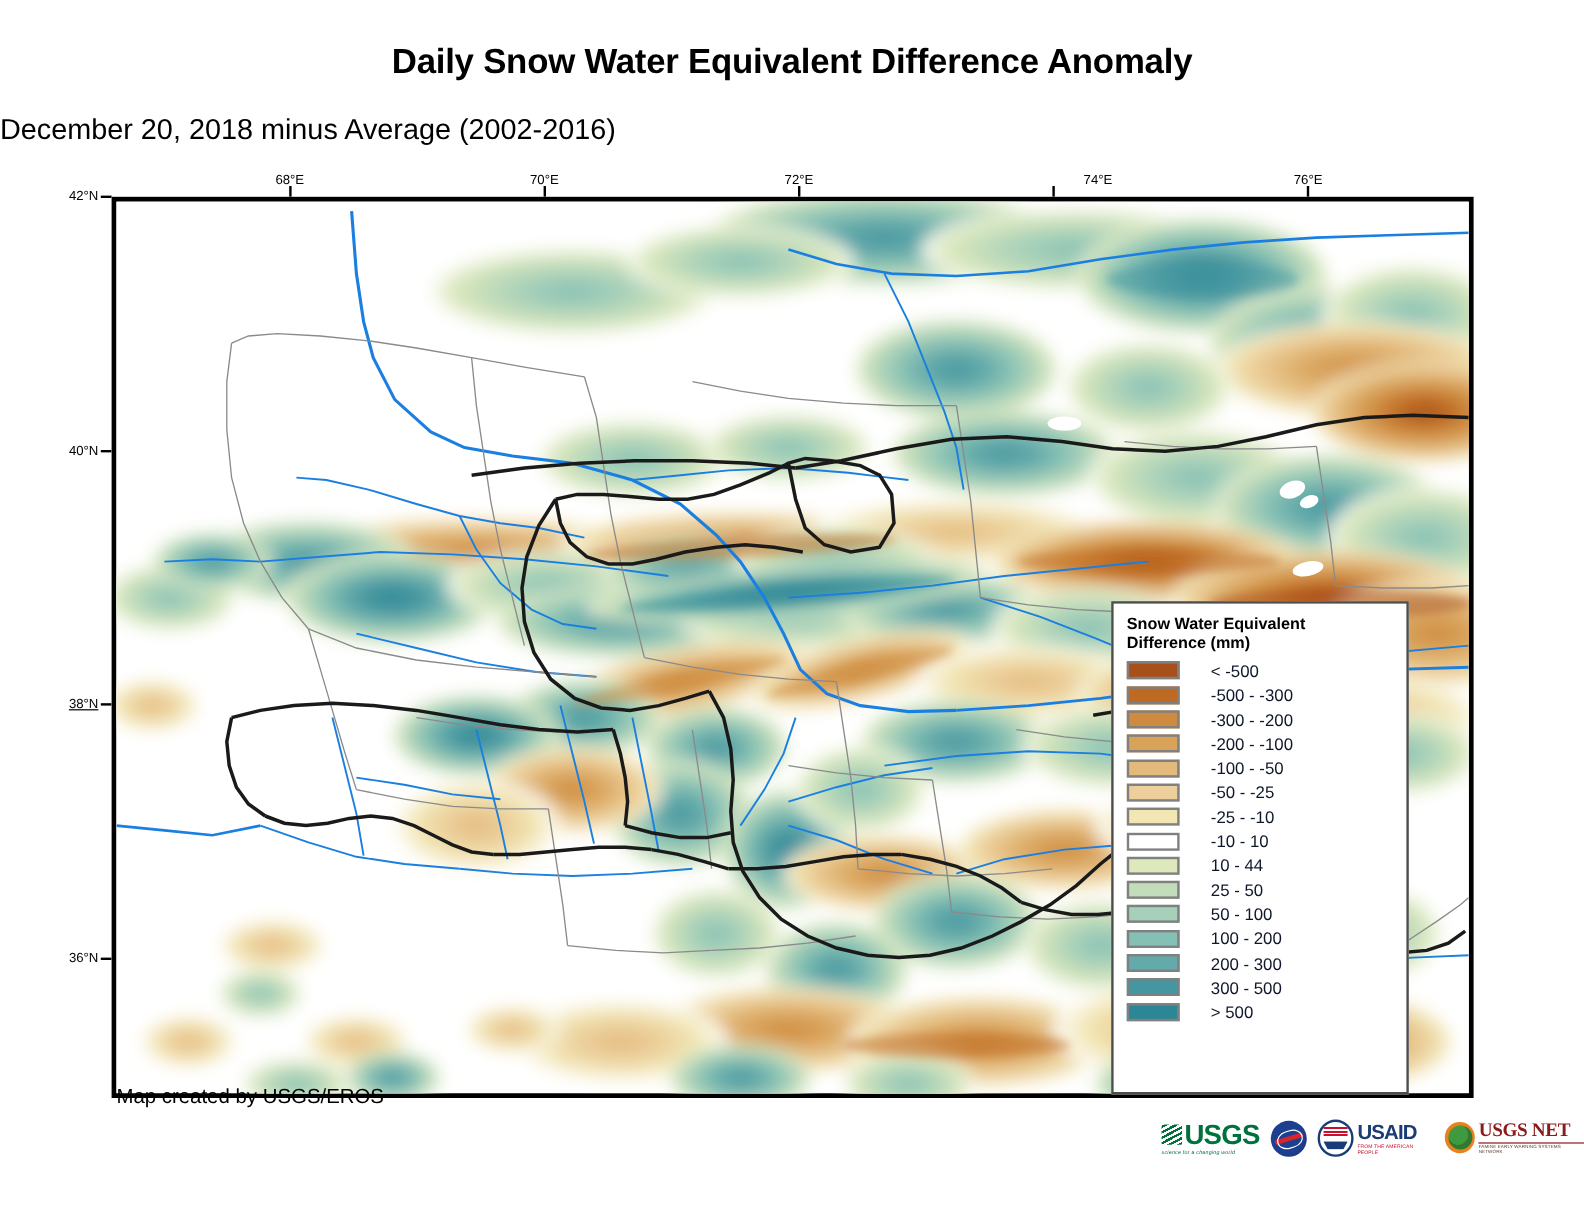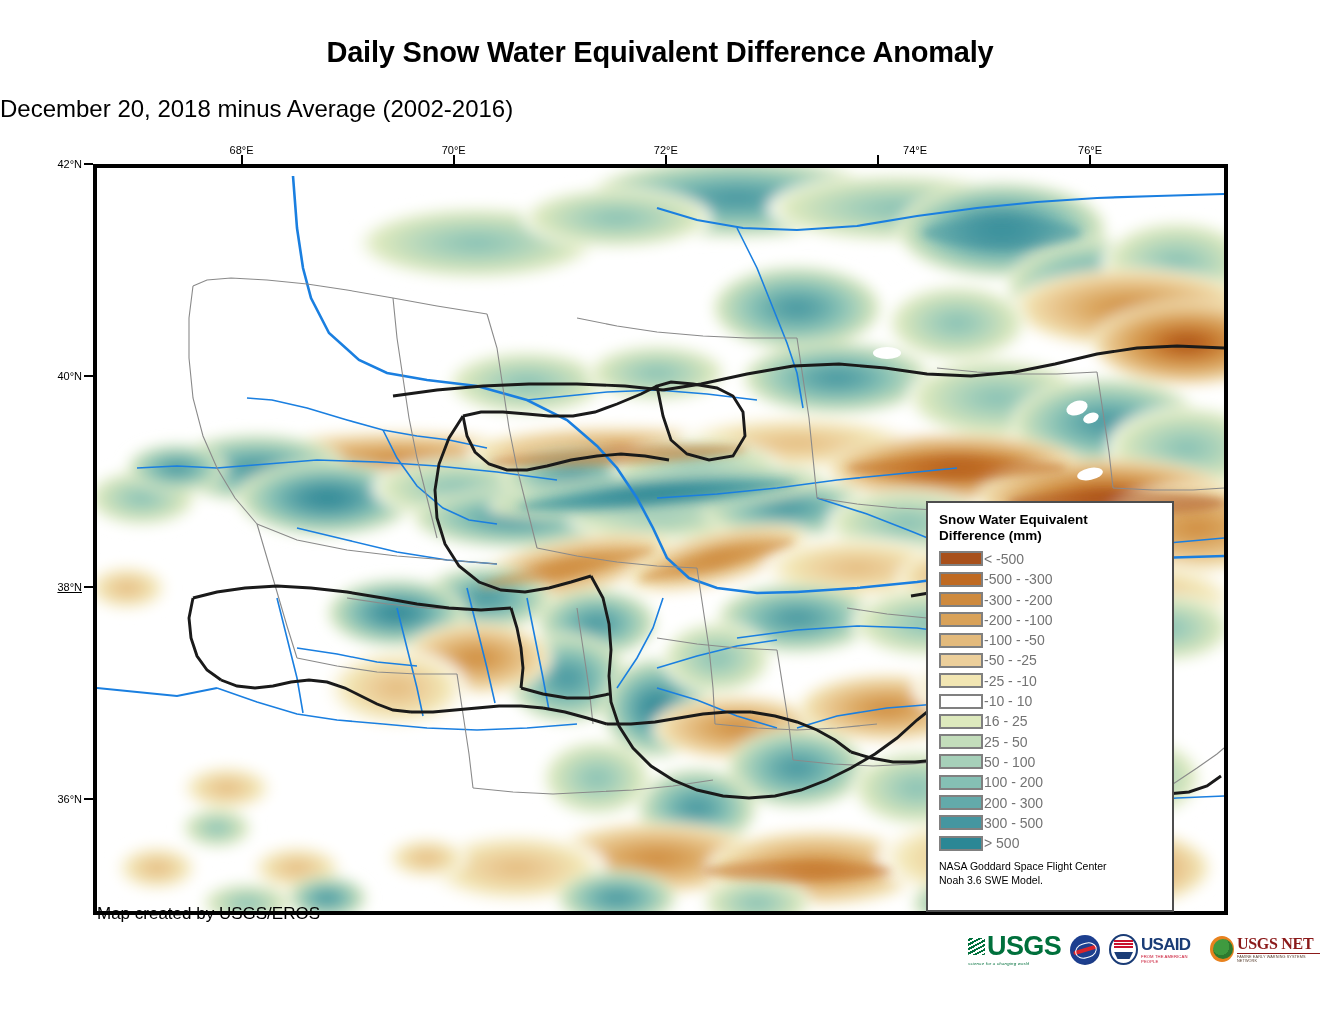--- a/index.html
+++ b/index.html
@@ -45,21 +45,21 @@
     font-size:13.5px;font-weight:bold;color:#000;line-height:1.18;
     margin:0 0 5px 0;
   }
   .legend-rows{display:flex;flex-direction:column;gap:0px;}
   .legend-row{display:flex;align-items:center;height:20.3px;}
   .swatch{
     width:44px;height:15px;border:2px solid #808080;box-sizing:border-box;
     flex:0 0 auto;
   }
   .legend-label{
-    font-size:14px;color:#737373;margin-left:1px;line-height:1;white-space:nowrap;
+    font-size:14px;color:#0f172a;margin-left:26px;line-height:1;white-space:nowrap;
   }
   .legend-note{
     font-size:10.5px;color:#000;line-height:1.28;margin-top:7px;
   }
 
   
   .credit{
     position:absolute;left:97px;top:904px;font-size:17px;color:#000;
   }
 
@@ -67,21 +67,21 @@
   .logos{position:absolute;left:968px;top:933px;display:flex;align-items:center;gap:9px;}
   .logo{display:flex;align-items:center;}
   .usgs-logo{display:flex;flex-direction:column;align-items:flex-start;}
   .usgs-main{display:flex;align-items:center;}
   .usgs-mark{
     width:17px;height:17px;margin-right:2px;
     background:
       repeating-linear-gradient(-28deg,#00703c 0 2px,#fff 2px 4px);
     border-radius:1px;
   }
-  .usgs-text{font-size:27px;font-weight:bold;color:#00703c;letter-spacing:-0.6px;line-height:1;}
+  .usgs-text{font-size:23px;font-weight:bold;color:#00703c;letter-spacing:-0.6px;line-height:1;}
   .usgs-tag{font-size:4.4px;color:#00703c;font-style:italic;letter-spacing:0.2px;margin-top:1px;}
   .nasa-mark{
     width:30px;height:30px;border-radius:50%;
     background:radial-gradient(circle at 38% 36%,#1d3f8f 0 62%,#14306e 100%);
     position:relative;overflow:hidden;
   }
   .nasa-mark::before{
     content:"";position:absolute;left:3px;top:13px;width:24px;height:4px;
     background:#d9242b;transform:rotate(-17deg);border-radius:2px;
   }
@@ -473,21 +473,21 @@
       <div class="legend-row">
         <div class="swatch" style="background: rgb(242, 230, 179);"></div>
         <div class="legend-label">-25 - -10</div>
       </div>
       <div class="legend-row">
         <div class="swatch" style="background: rgb(255, 255, 255);"></div>
         <div class="legend-label">-10 - 10</div>
       </div>
       <div class="legend-row">
         <div class="swatch" style="background: rgb(221, 233, 189);"></div>
-        <div class="legend-label">16 - 25</div>
+        <div class="legend-label">10 - 44</div>
       </div>
       <div class="legend-row">
         <div class="swatch" style="background: rgb(195, 221, 187);"></div>
         <div class="legend-label">25 - 50</div>
       </div>
       <div class="legend-row">
         <div class="swatch" style="background: rgb(166, 208, 185);"></div>
         <div class="legend-label">50 - 100</div>
       </div>
       <div class="legend-row">
@@ -500,24 +500,20 @@
       </div>
       <div class="legend-row">
         <div class="swatch" style="background: rgb(69, 150, 160);"></div>
         <div class="legend-label">300 - 500</div>
       </div>
       <div class="legend-row">
         <div class="swatch" style="background: rgb(43, 135, 149);"></div>
         <div class="legend-label">&gt; 500</div>
       </div>
     </div>
-  <div class="legend-note">
-    <div>NASA Goddard Space Flight Center</div>
-    <div>Noah 3.6 SWE Model.</div>
-  </div>
 </div>
 
 <div class="credit">Map created by USGS/EROS</div>
 
 <div class="logos">
   <div class="logo usgs-logo">
     <div class="usgs-main">
       <div class="usgs-mark"></div>
       <div class="usgs-text">USGS</div>
     </div>

